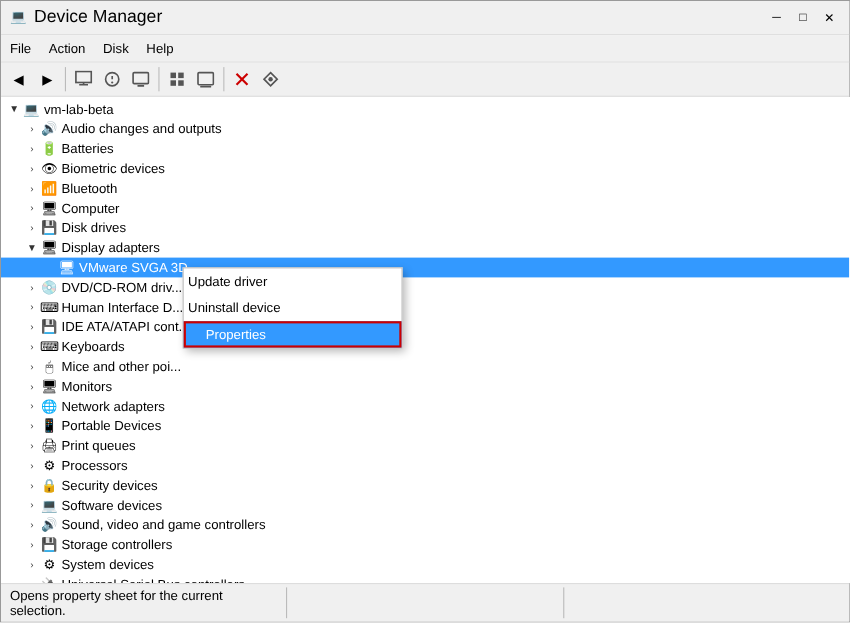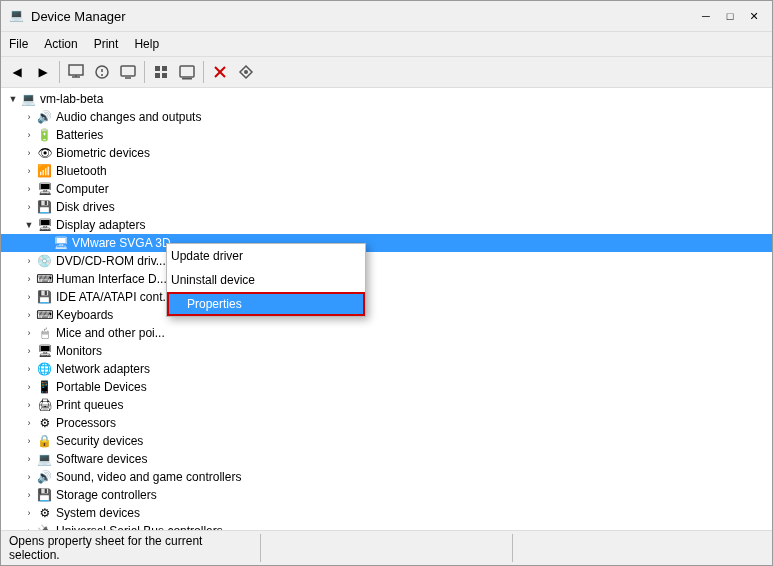--- a/index.html
+++ b/index.html
@@ -30,21 +30,21 @@
     .title-bar-left {
       display: flex;
       align-items: center;
       gap: 6px;
     }
     .title-icon {
       width: 16px;
       height: 16px;
     }
     .title-text {
-      font-size: 13px;
+      font-size: 16px;
       color: #000;
       text-align: right;
     }
     .title-controls {
       display: flex;
       gap: 4px;
     }
     .title-btn {
       width: 20px;
       height: 18px;
@@ -193,21 +193,21 @@
     <div class="title-controls">
       <button class="title-btn">─</button>
       <button class="title-btn">□</button>
       <button class="title-btn close">✕</button>
     </div>
   </div>
 
   <div class="menu-bar">
     <span class="menu-item">File</span>
     <span class="menu-item">Action</span>
-    <span class="menu-item">Print</span>
+    <span class="menu-item">Disk</span>
     <span class="menu-item">Help</span>
   </div>
 
   <div class="toolbar">
     <button class="toolbar-btn">◀</button>
     <button class="toolbar-btn">▶</button>
     <div class="toolbar-sep"></div>
     <button class="toolbar-btn">
       <svg width="16" height="16" viewBox="0 0 16 16">
           <rect x="1" y="1" width="14" height="10" fill="none" stroke="#555" stroke-width="1.5"></rect>

